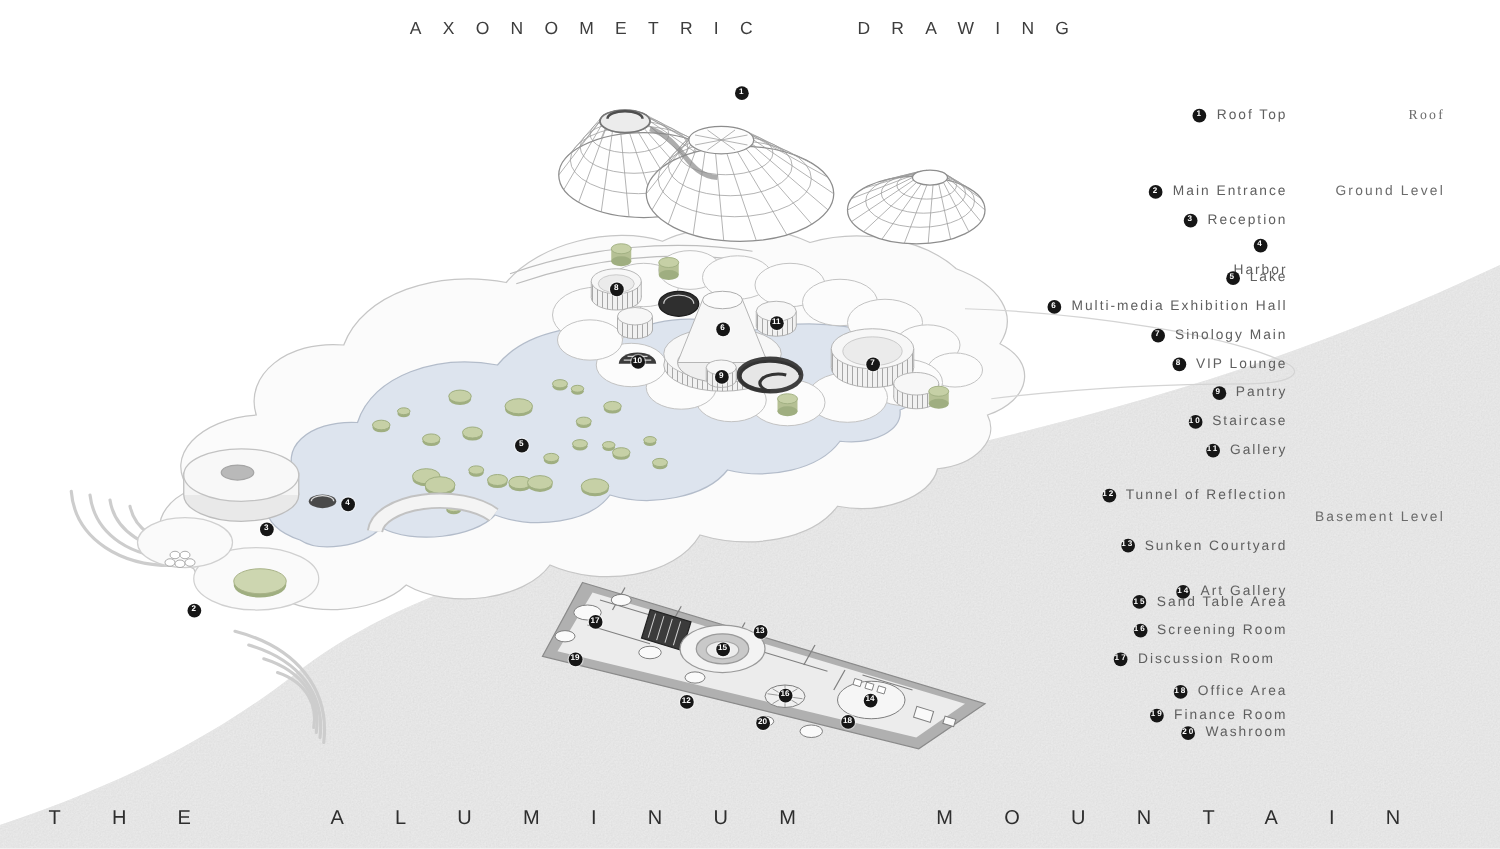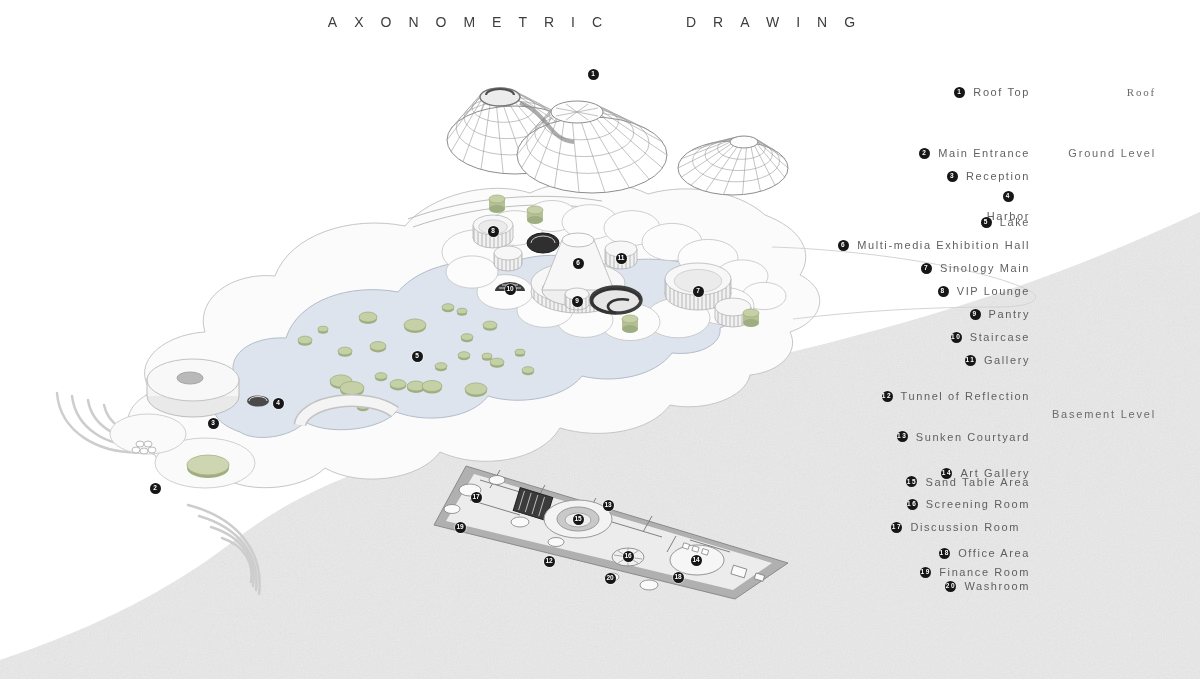--- a/index.html
+++ b/index.html
@@ -516,13 +516,14 @@
       <div class="marker" style="left: 602.5px; top: 499.5px;">13</div>
       <div class="marker" style="left: 690.5px; top: 554.5px;">14</div>
       <div class="marker" style="left: 572.5px; top: 513.5px;">15</div>
       <div class="marker" style="left: 622.5px; top: 550.5px;">16</div>
       <div class="marker" style="left: 470.5px; top: 491.5px;">17</div>
       <div class="marker" style="left: 672.5px; top: 571.5px;">18</div>
       <div class="marker" style="left: 454.5px; top: 521.5px;">19</div>
       <div class="marker" style="left: 604.5px; top: 572.5px;">20</div>
     </div>
 
+  <div class="title-bottom">THE ALUMINUM MOUNTAIN</div>
 </div>
 
 </body></html>

